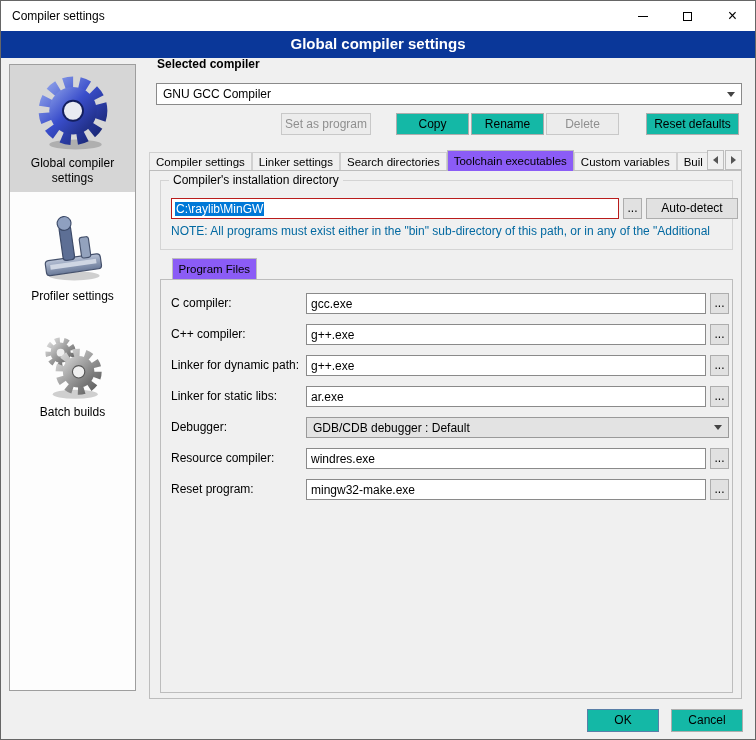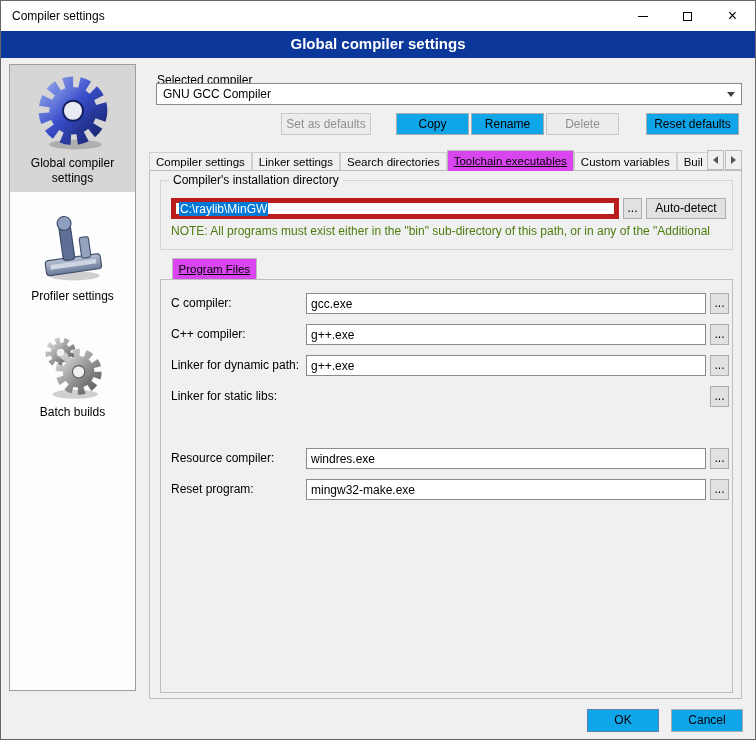--- a/index.html
+++ b/index.html
@@ -25,70 +25,70 @@
   
   .sidebar { position:absolute; left:8px; top:63px; width:127px; height:627px;
              background:#fdfdfd; border:1px solid #9e9e9e; overflow:hidden; }
   .sb-item { text-align:center; padding:7px 3px 6px; }
   .sb-item + .sb-item { margin-top:12px; }
   .sb-item.selected { background:#d6d6d6; }
   .sb-icon { display:flex; justify-content:center; }
   .sb-label { font-size:12px; line-height:1.25; margin-top:4px; }
 
   
-  .sc-label { position:absolute; left:156px; top:72px; }
+  .sc-label { position:absolute; left:156px; top:56px;font-weight:bold; }
   .combo { position:absolute; background:#fff; border:1px solid #8a8a8a; display:flex;
            align-items:center; padding:0 6px; cursor:default; }
   .combo-main { left:155px; top:82px; width:586px; height:22px; }
   .combo .chev { margin-left:auto; width:0; height:0;
                  border-left:4px solid transparent; border-right:4px solid transparent;
                  border-top:5px solid #444; }
 
-  .btn { position:absolute; height:22px; background:#0ea5e9; border:1px solid #adadad;
+  .btn { position:absolute; height:22px; background:#14b8a6; border:1px solid #adadad;
          font-family:"Liberation Sans",sans-serif; font-size:12px; text-align:center;
          line-height:20px; cursor:default; }
   .btn.disabled { background:#ececec; border-color:#c8c8c8; color:#8f8f8f; }
   .b-setdef { left:280px; top:112px; width:90px; }
   .b-copy   { left:395px; top:112px; width:73px; }
   .b-rename { left:470px; top:112px; width:73px; }
   .b-delete { left:545px; top:112px; width:73px; }
   .b-reset  { left:645px; top:112px; width:93px;text-align:center; }
 
   
   .tabstrip { position:absolute; left:148px; top:149px; width:575px; height:21px;
               display:flex; align-items:flex-end; overflow:hidden; }
   .tab { height:19px; padding:0 6px; font-size:11.5px; line-height:18px; background:#f0f0f0;
          border:1px solid #d0d0d0; border-bottom:none; white-space:nowrap; cursor:default; }
-  .tab.active { height:21px; line-height:21px; background:#d946ef; border-color:#bdbdbd;
-                position:relative; z-index:2;text-decoration:underline; }
+  .tab.active { height:21px; line-height:21px; background:#8b5cf6; border-color:#bdbdbd;
+                position:relative; z-index:2; }
   .tab-arrow { position:absolute; top:149px; width:17px; height:20px; background:#f0f0f0;
                border:1px solid #bdbdbd; z-index:3; display:flex; align-items:center;
                justify-content:center; cursor:default; }
   .ta-left  { left:706px; }
   .ta-right { left:724px; }
   .tri-l { width:0;height:0;border-top:4px solid transparent;border-bottom:4px solid transparent;border-right:5px solid #555; }
   .tri-r { width:0;height:0;border-top:4px solid transparent;border-bottom:4px solid transparent;border-left:5px solid #555; }
 
   .tabpanel { position:absolute; left:148px; top:169px; width:593px; height:529px;
               border:1px solid #bdbdbd; background:#f0f0f0; z-index:1; }
 
   
   .groupbox { position:absolute; left:10px; top:9px; width:573px; height:70px;
               border:1px solid #d4d4d4; }
   .groupbox .legend { position:absolute; top:-8px; left:8px; background:#f0f0f0; padding:0 4px;
                       font-size:12px; }
   .dir-input { position:absolute; left:10px; top:17px; width:448px; height:21px; background:#fff;
-               border:5px solid #b91c1c; display:flex; align-items:center; padding:0 3px;
+               border:1px solid #b91c1c; display:flex; align-items:center; padding:0 3px;
                font-size:12px; cursor:text; }
   .dir-input .sel { background:#0078d7; color:#fff; padding:0 1px; }
   .mini-btn { position:absolute; height:21px; background:#e1e1e1; border:1px solid #adadad;
               font-size:12px; text-align:center; line-height:18px; cursor:default; }
   .dir-dots { left:462px; top:17px; width:19px; }
-  .dir-auto { left:485px; top:17px; width:80px; }
-  .note { position:absolute; left:10px; top:43px; width:556px; color:#4d7c0f; font-size:12px;
+  .dir-auto { left:485px; top:17px; width:92px; }
+  .note { position:absolute; left:10px; top:43px; width:556px; color:#0369a1; font-size:12px;
           white-space:nowrap; overflow:hidden; }
 
   
   .subtabstrip { position:absolute; left:10px; top:87px; display:flex; align-items:flex-end; height:21px;flex-direction:column; }
   .subpanel { position:absolute; left:10px; top:108px; width:573px; height:414px;
               border:1px solid #bdbdbd; background:#f0f0f0; }
 
   .frow { position:absolute; left:0; width:100%; height:21px; }
   .frow .flabel { position:absolute; left:10px; top:0; line-height:21px; font-size:12px; }
   .frow input.fld { position:absolute; left:145px; top:0; width:400px; height:21px;
@@ -188,21 +188,21 @@
       <div class="sb-label">Batch builds</div>
     </div>
   </div>
 
   <div class="sc-label">Selected compiler</div>
   <div class="combo combo-main">
     <span>GNU GCC Compiler</span>
     <span class="chev"></span>
   </div>
 
-  <div class="btn b-setdef disabled">Set as defaults</div>
+  <div class="btn b-setdef disabled">Set as program</div>
   <div class="btn b-copy">Copy</div>
   <div class="btn b-rename">Rename</div>
   <div class="btn b-delete disabled">Delete</div>
   <div class="btn b-reset">Reset defaults</div>
 
   <div class="tabstrip">
     <div class="tab">Compiler settings</div>
     <div class="tab">Linker settings</div>
     <div class="tab">Search directories</div>
     <div class="tab active">Toolchain executables</div>
@@ -248,23 +248,31 @@
       </div>
 
       <div class="frow" style="top:75px;">
         <span class="flabel">Linker for dynamic path:</span>
         <input class="fld" value="g++.exe" style="">
         <div class="mini-btn dots">...</div>
       </div>
 
       <div class="frow" style="top:106px;">
         <span class="flabel">Linker for static libs:</span>
-        <div class="mini-btn dots">...</div>
-      </div>
-
+        <input class="fld" value="ar.exe" style="">
+        <div class="mini-btn dots">...</div>
+      </div>
+
+      <div class="frow" style="top:137px;">
+        <span class="flabel">Debugger:</span>
+        <div class="combo combo-dd">
+          <span>GDB/CDB debugger : Default</span>
+          <span class="chev"></span>
+        </div>
+      </div>
 
       <div class="frow" style="top:168px;">
         <span class="flabel">Resource compiler:</span>
         <input class="fld" value="windres.exe" style="">
         <div class="mini-btn dots">...</div>
       </div>
 
       <div class="frow" style="top:199px;">
         <span class="flabel">Reset program:</span>
         <input class="fld" value="mingw32-make.exe" style="">

